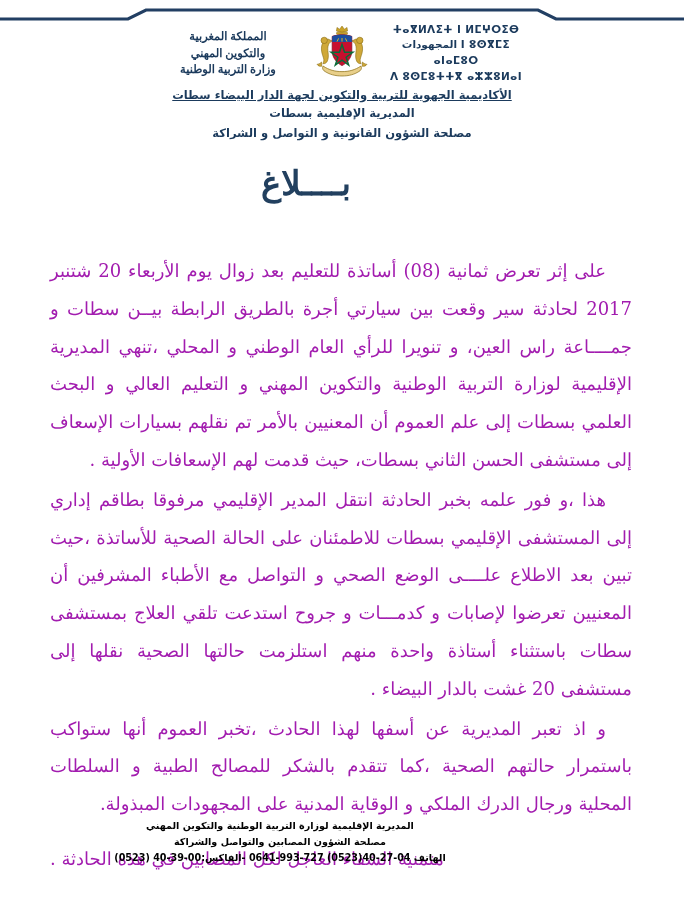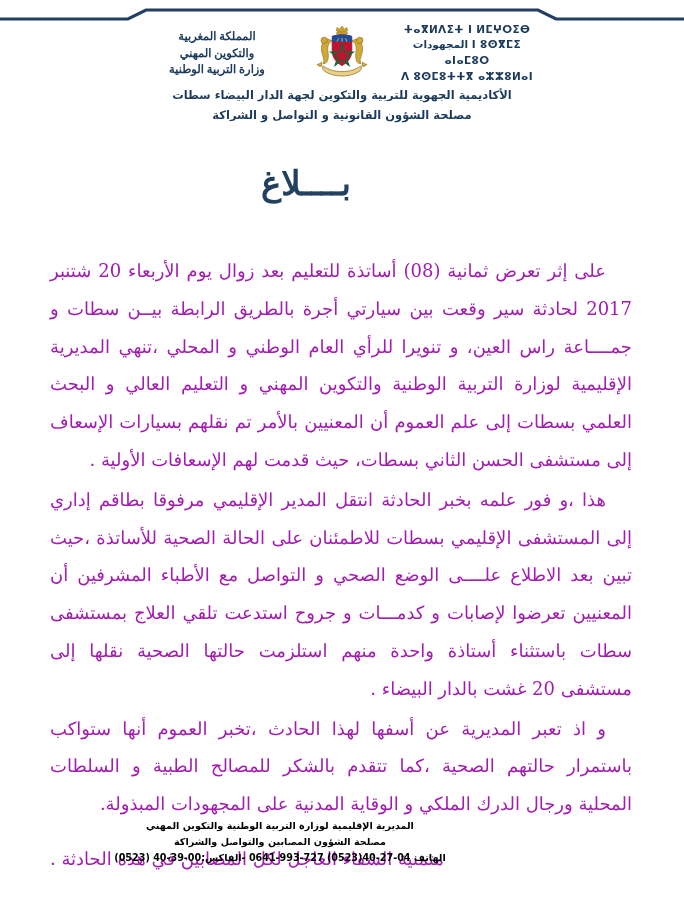--- a/index.html
+++ b/index.html
@@ -41,21 +41,21 @@
     top: 22px;
     left: 0;
     width: 684px;
     text-align: center;
   }
   .crest-row {
     display: flex;
     flex-direction: row;
     align-items: center;
     justify-content: center;
-    gap: 19px;
+    gap: 8px;
     height: 62px;
   }
   .ar-ministry {
     color: #1b3a5c;
     font-family: Liberation Serif, serif;
     font-size: 11.5px;
     line-height: 1.45;
     font-weight: 700;
     text-align: center;
     width: 150px;
@@ -80,20 +80,21 @@
 
   .org-lines {
     margin-top: 3px;
     color: #1b3a5c;
     direction: rtl;
   }
   .org-line1 {
     font-size: 11.5px;
     font-weight: 700;
     line-height: 1.55;
+    text-decoration: underline;
   }
   .org-line2 {
     font-size: 11.5px;
     font-weight: 700;
     line-height: 1.55;
   }
   .org-line3 {
     font-size: 11.5px;
     font-weight: 700;
     line-height: 1.9;
@@ -221,20 +222,21 @@
       <div class="ar-ministry">
         <div>المملكة المغربية</div>
         <div>والتكوين المهني</div>
         <div>وزارة التربية الوطنية</div>
       </div>
 
     </div>
 
     <div class="org-lines">
       <div class="org-line1">الأكاديمية الجهوية للتربية والتكوين لجهة الدار البيضاء سطات</div>
+      <div class="org-line2">المديرية الإقليمية بسطات</div>
       <div class="org-line3">مصلحة الشؤون القانونية و التواصل و الشراكة</div>
     </div>
   </div>
 
   <div class="doc-title">بــــلاغ</div>
 
   <div class="body-block">
     <p class="para indent">على إثر تعرض ثمانية (08) أساتذة للتعليم  بعد زوال يوم الأربعاء 20 شتنبر  2017  لحادثة سير وقعت بين سيارتي أجرة بالطريق الرابطة بيــن سطات و جمــــاعة راس العين، و تنويرا للرأي العام الوطني و المحلي ،تنهي المديرية الإقليمية لوزارة التربية الوطنية والتكوين المهني و التعليم العالي و البحث العلمي بسطات  إلى علم العموم  أن المعنيين بالأمر تم نقلهم بسيارات الإسعاف إلى مستشفى الحسن الثاني بسطات، حيث قدمت لهم الإسعافات الأولية .</p>
     <p class="para indent">هذا ،و فور علمه بخبر الحادثة انتقل المدير الإقليمي مرفوقا بطاقم إداري إلى المستشفى الإقليمي بسطات للاطمئنان على الحالة الصحية للأساتذة ،حيث تبين بعد الاطلاع علــــى الوضع الصحي و التواصل مع الأطباء المشرفين  أن المعنيين تعرضوا لإصابات و كدمـــات و جروح استدعت تلقي العلاج بمستشفى سطات باستثناء  أستاذة واحدة منهم  استلزمت حالتها الصحية  نقلها إلى مستشفى 20 غشت بالدار البيضاء .</p>
     <p class="para indent">و اذ تعبر المديرية عن أسفها لهذا الحادث ،تخبر العموم أنها ستواكب باستمرار حالتهم الصحية ،كما تتقدم بالشكر للمصالح الطبية و السلطات المحلية  ورجال الدرك الملكي و الوقاية المدنية على المجهودات المبذولة.</p>

